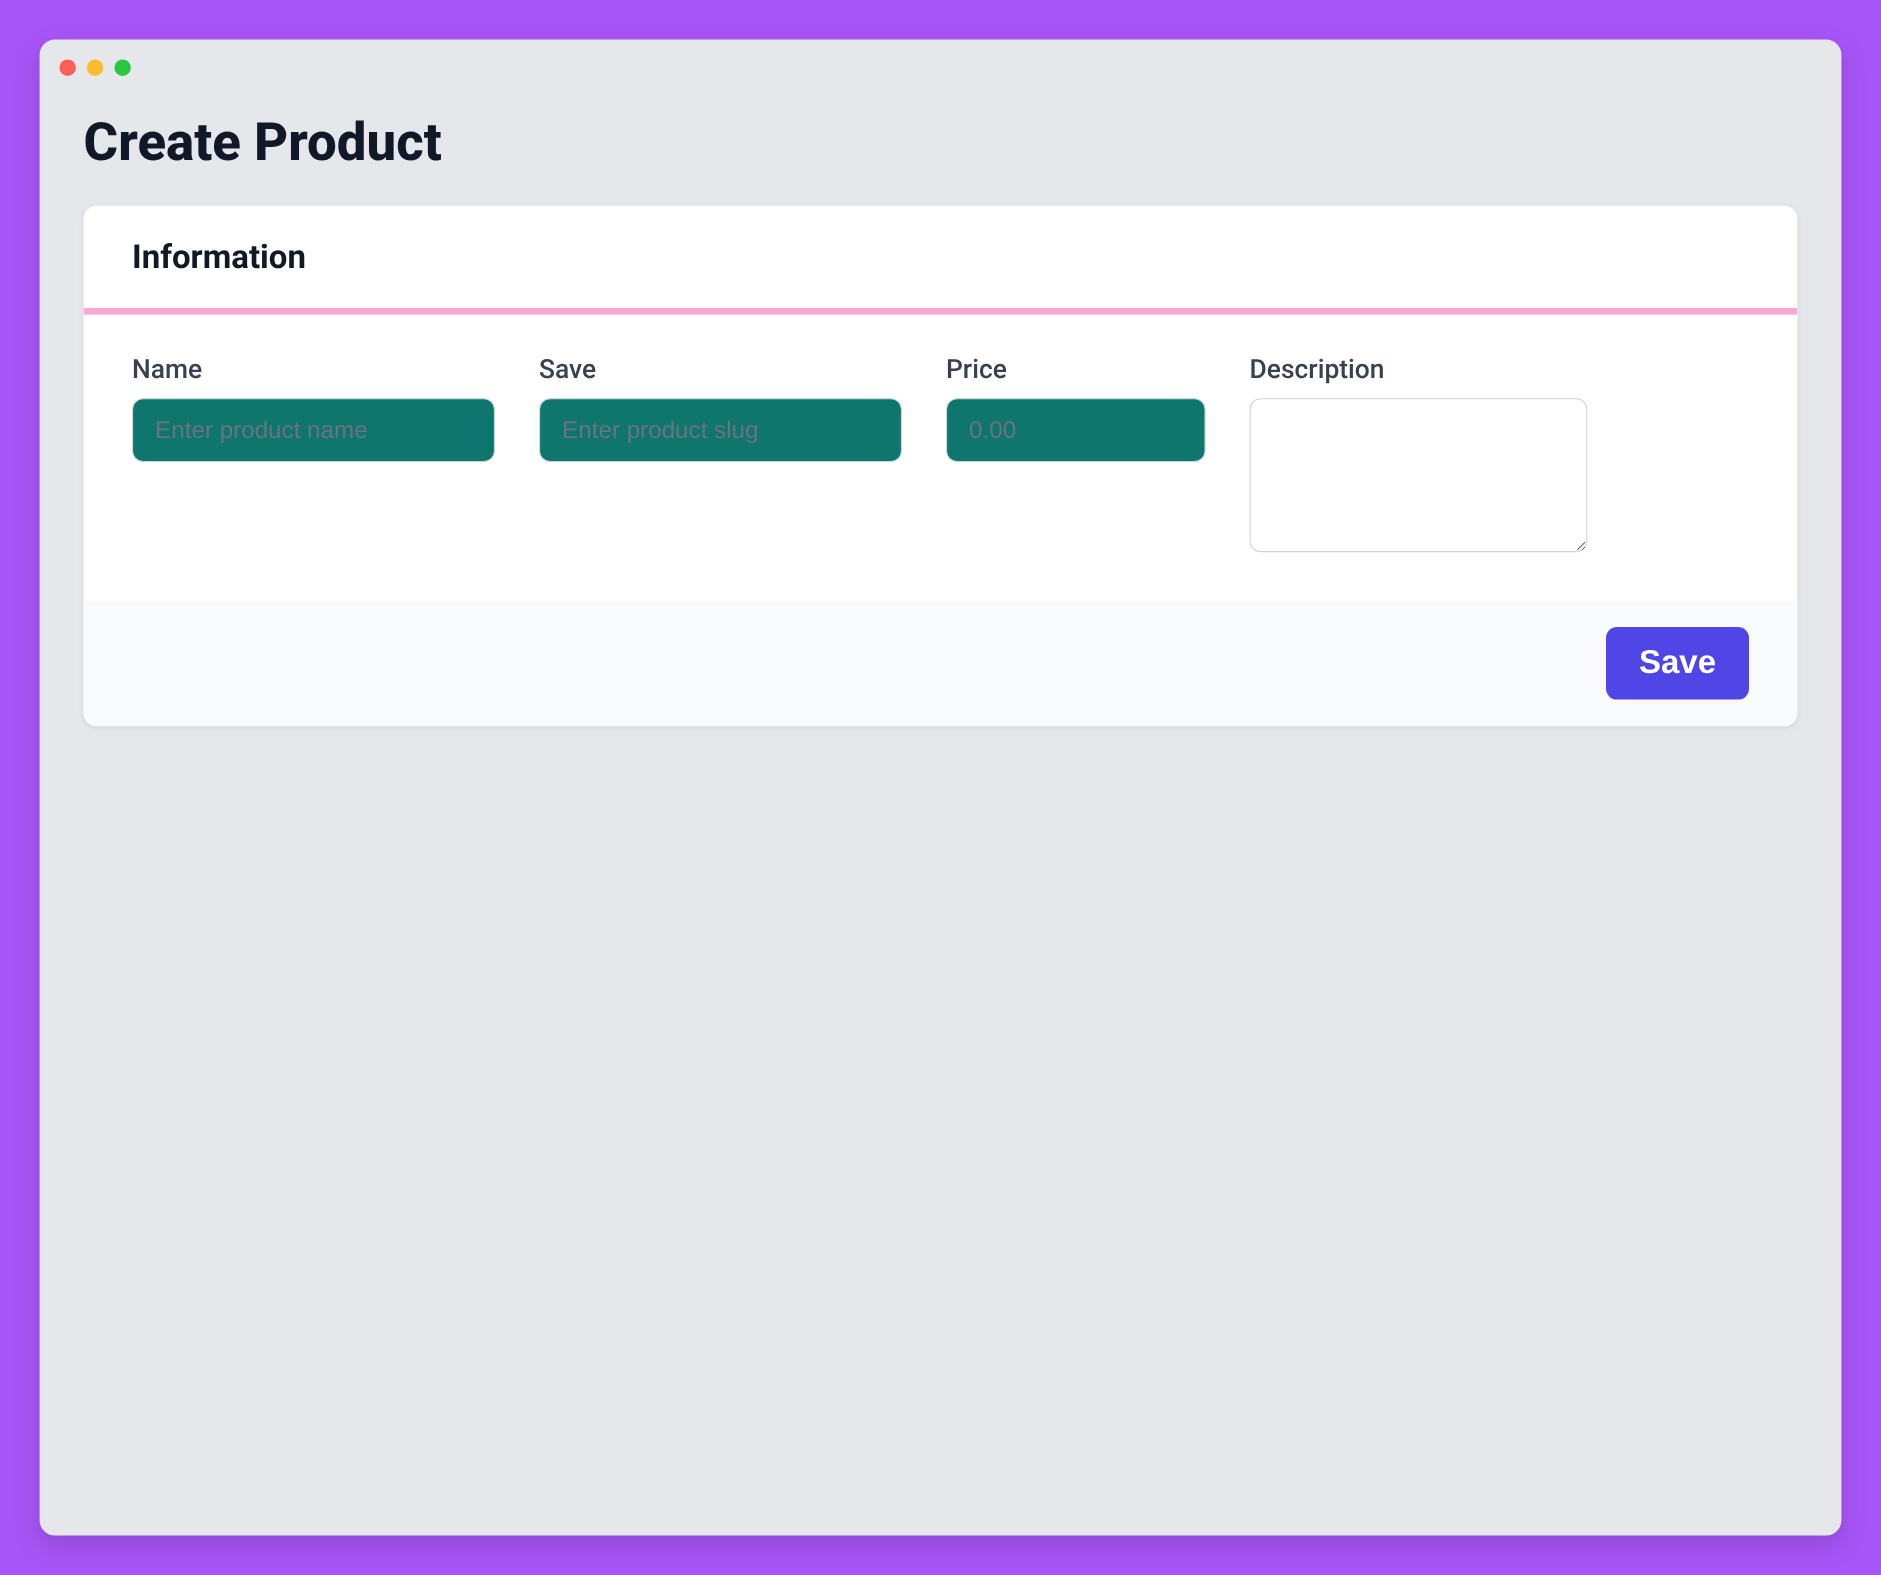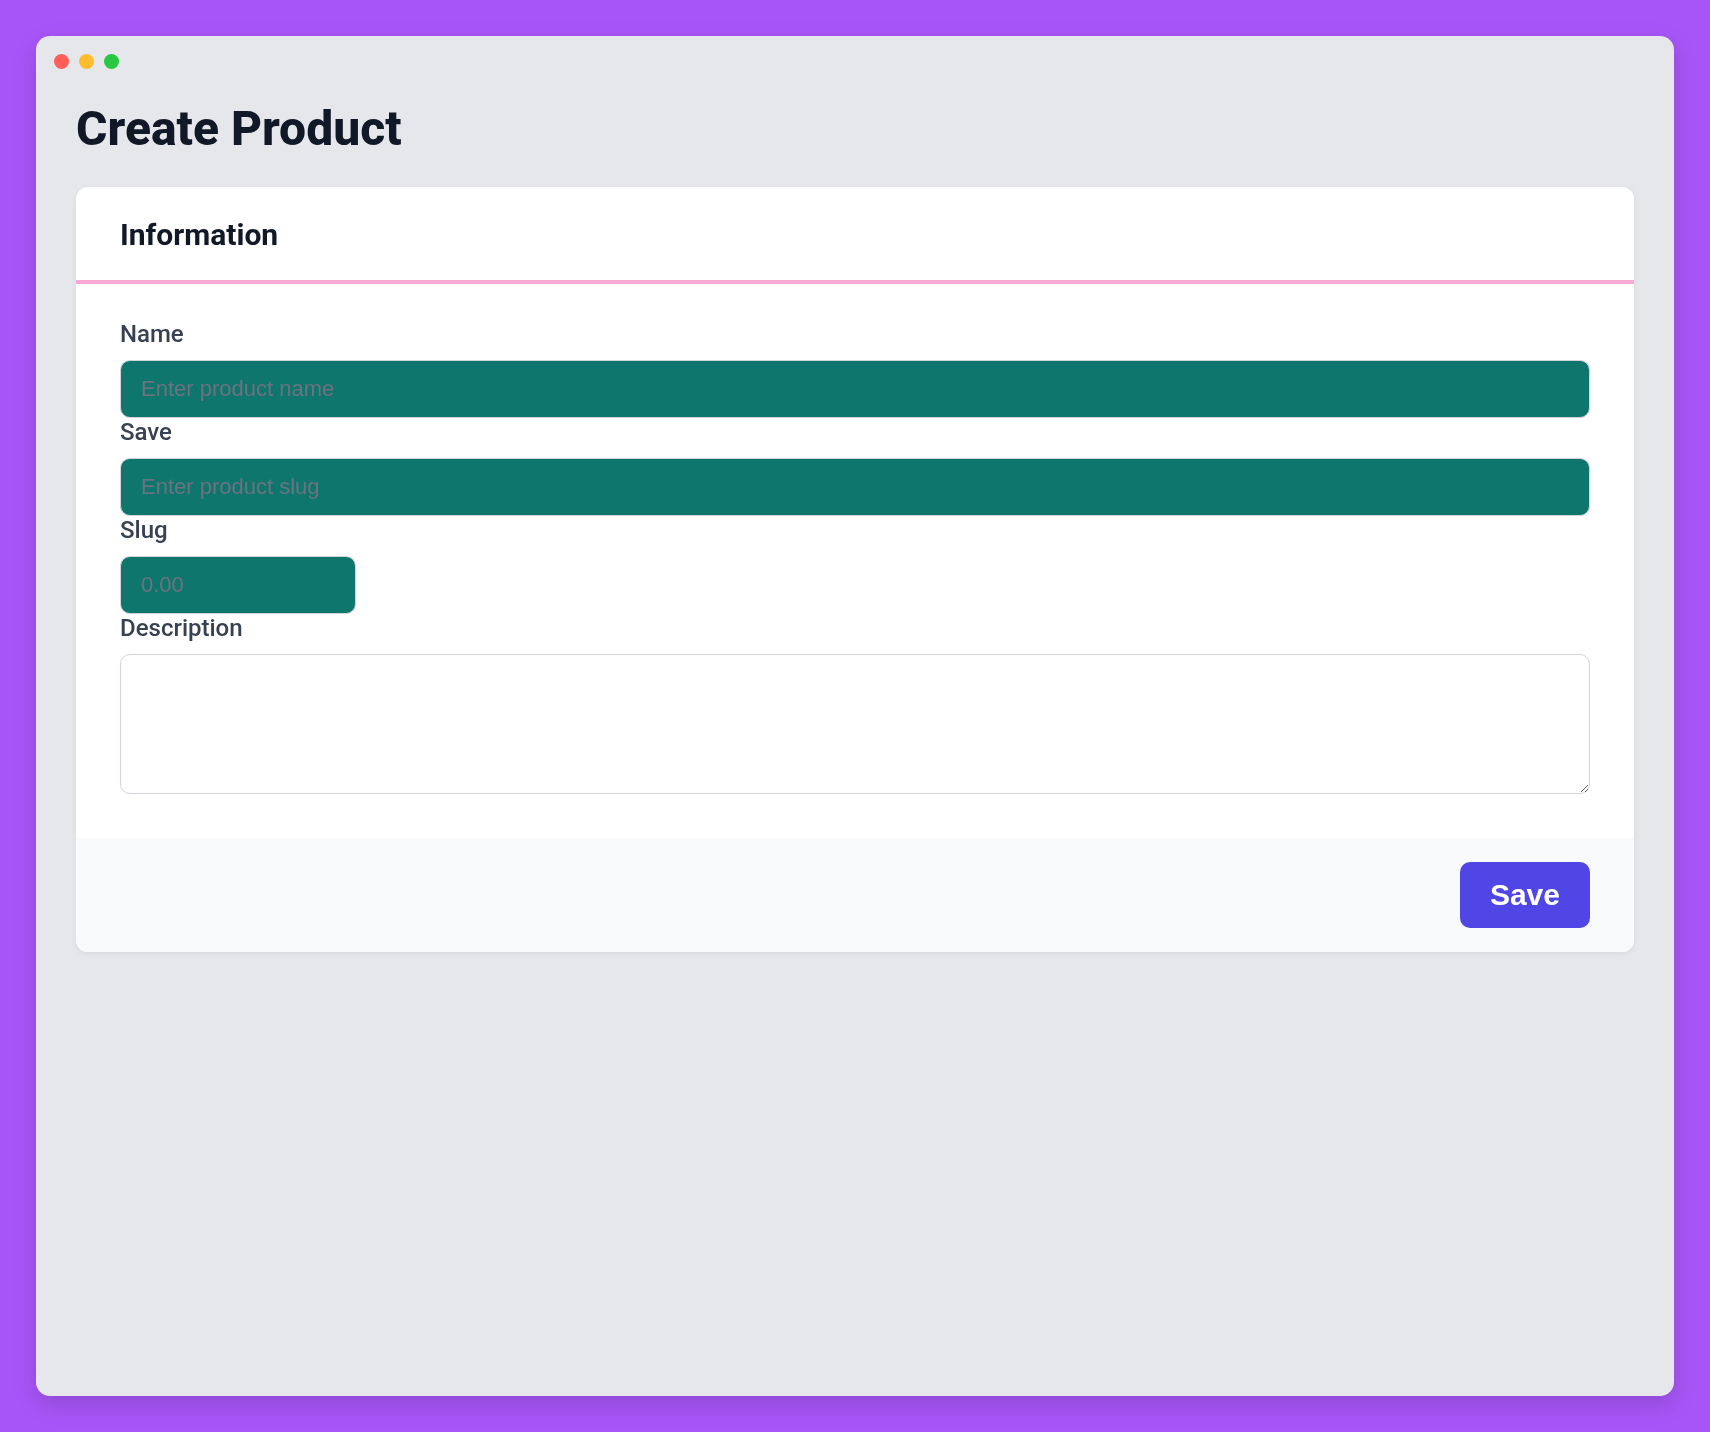--- a/index.html
+++ b/index.html
@@ -54,32 +54,33 @@
     border-radius: 12px;
     margin: 0 40px 40px 40px;
     box-shadow: 0 2px 6px rgba(0,0,0,0.06);
     overflow: hidden;
     display: flex;
     flex-direction: column;
   }
 
   .card-header {
     padding: 30px 44px 28px 44px;
-    border-bottom: 4px solid #f9a8d4;
+    border-bottom: 6px solid #f9a8d4;
   }
   .card-header h2 {
     font-size: 30px;
     font-weight: 700;
     color: #111827;
   }
 
   .card-body {
     padding: 36px 44px 44px 44px;
     display: flex;
-    flex-direction: column;
+    flex-direction: row;
+    gap: 40px;
   }
 
   .form-group {
     display: flex;
     flex-direction: column;
     gap: 12px;
   }
 
   .label {
     font-size: 24px;
@@ -160,21 +161,21 @@
         <label class="label">Name</label>
         <input type="text" class="text-input" placeholder="Enter product name" style="">
       </div>
 
       <div class="form-group">
         <label class="label">Save</label>
         <input type="text" class="text-input" placeholder="Enter product slug" style="">
       </div>
 
       <div class="form-group">
-        <label class="label">Slug</label>
+        <label class="label">Price</label>
         <input type="text" class="text-input price" placeholder="0.00" style="">
       </div>
 
       <div class="form-group">
         <label class="label">Description</label>
         <textarea class="textarea" placeholder="" style=""></textarea>
       </div>
 
     </div>
 

